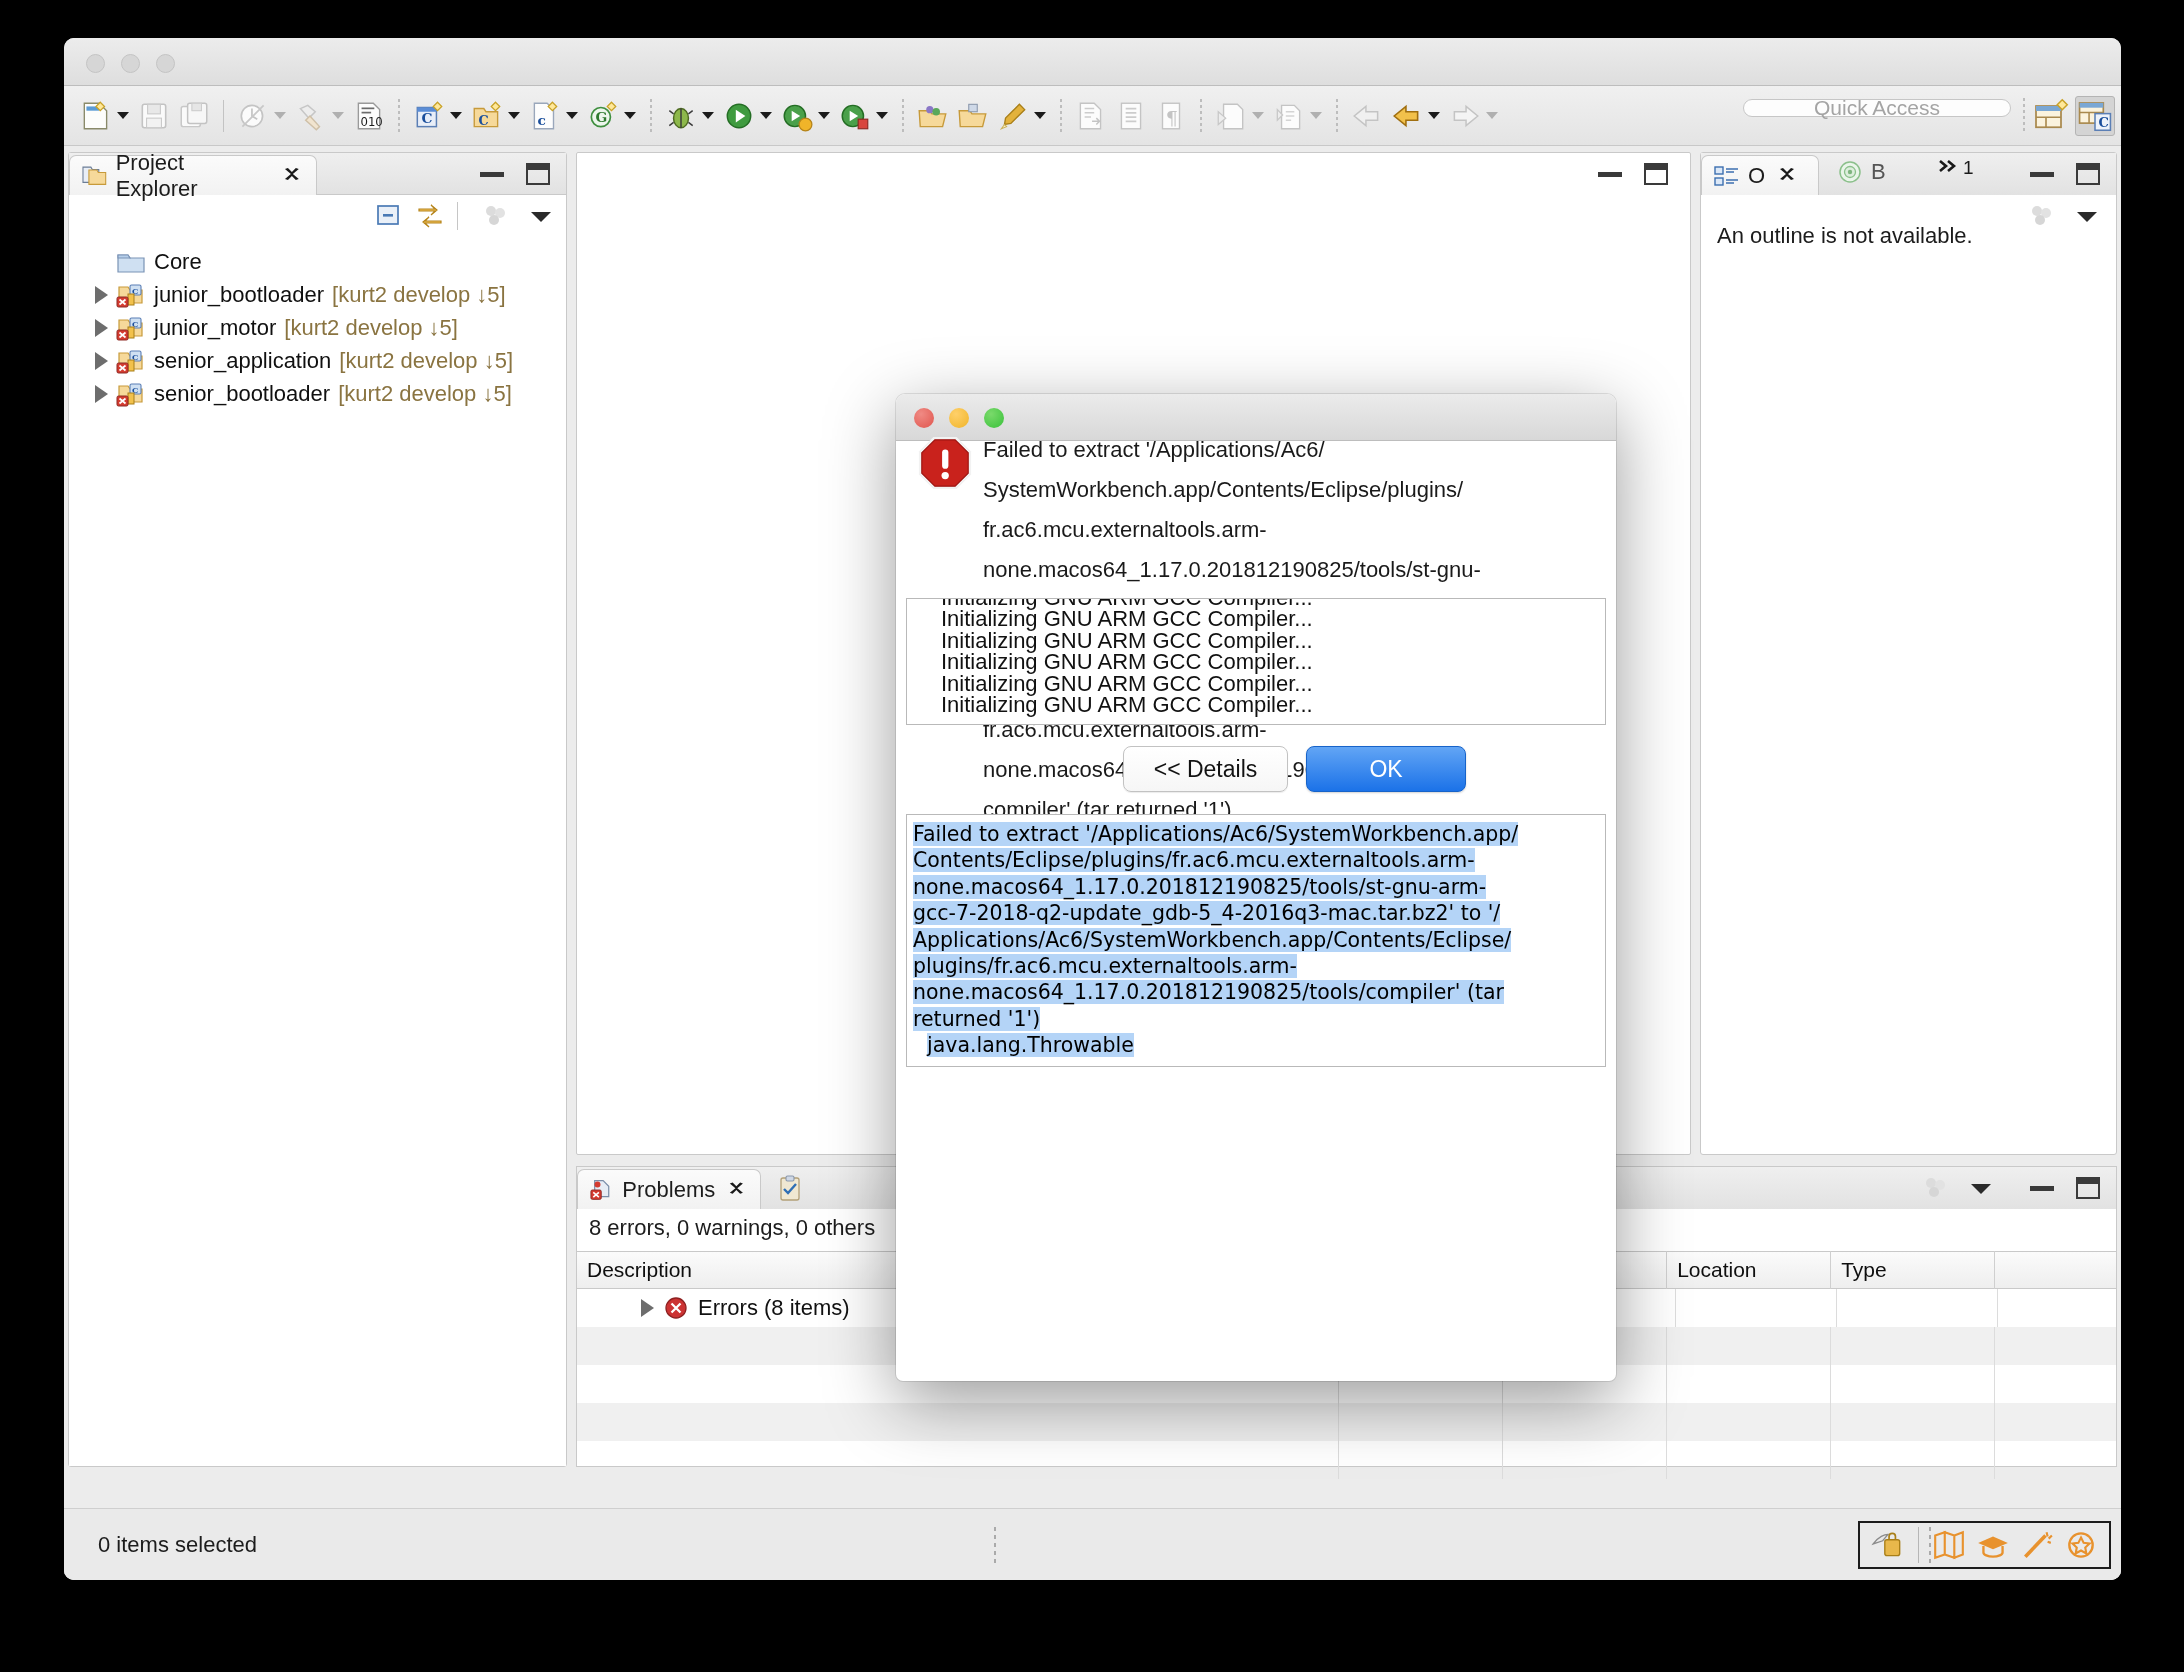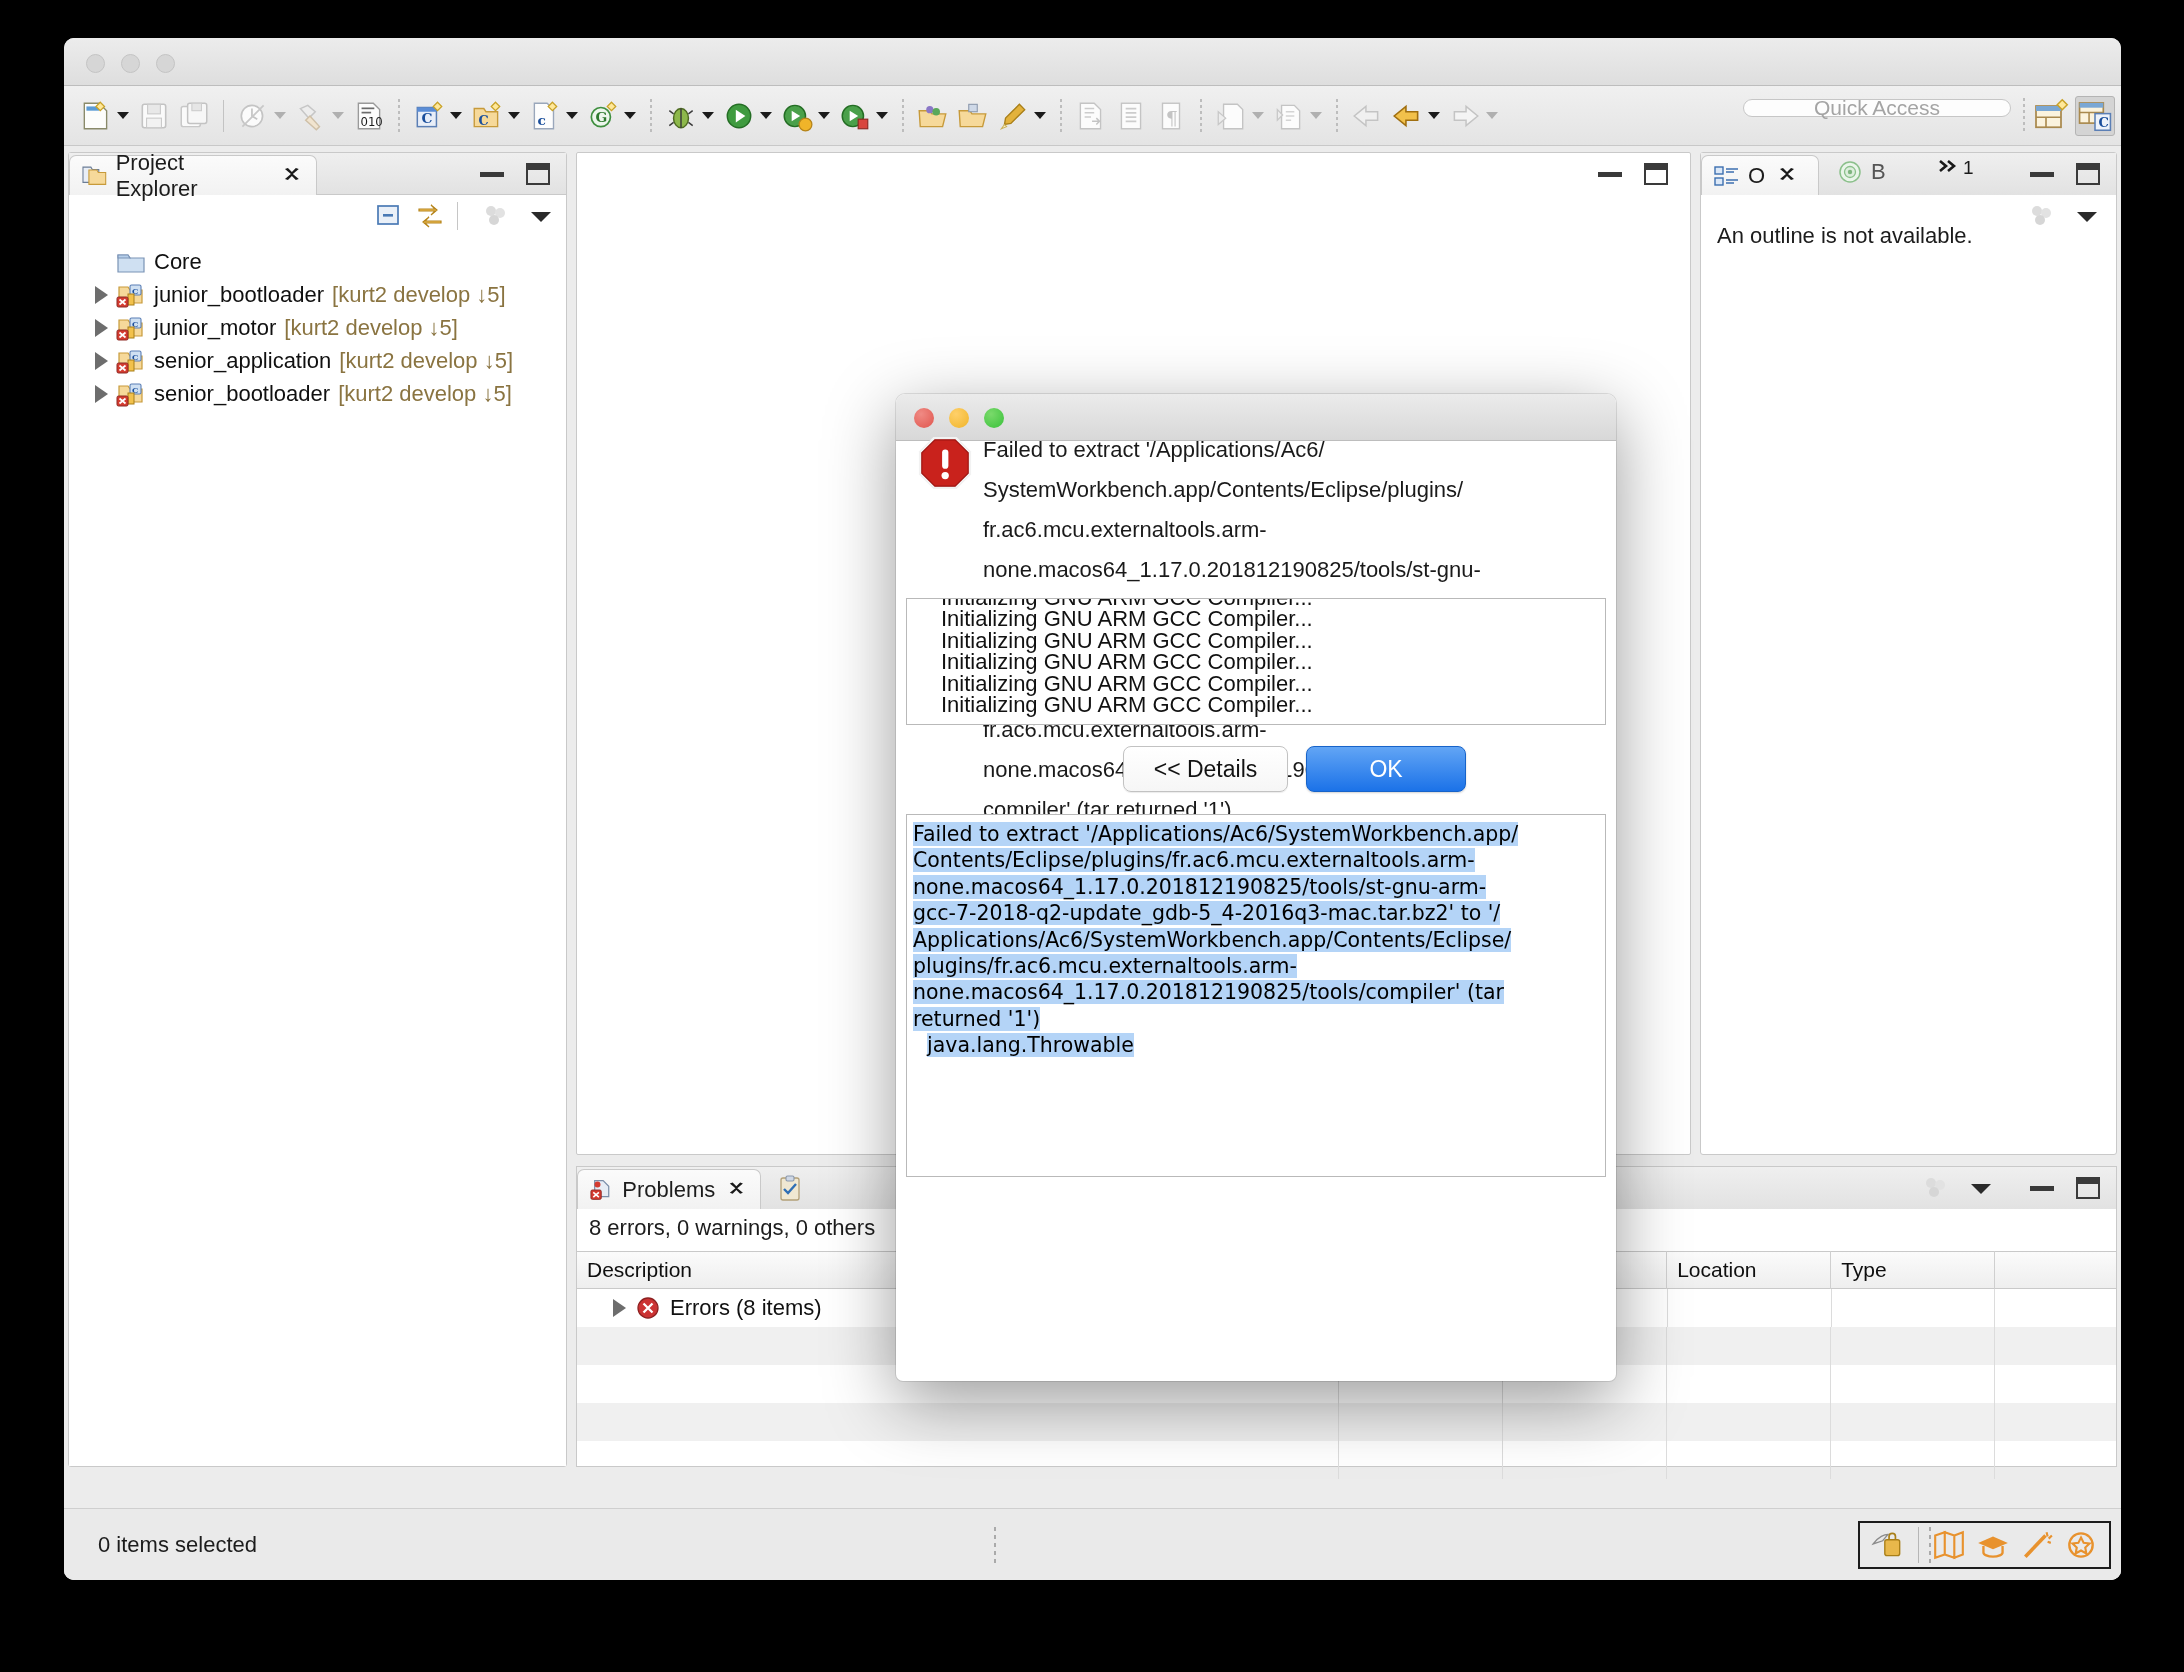--- a/index.html
+++ b/index.html
@@ -227,21 +227,21 @@
     box-shadow: 0 1px 1px rgba(0,0,0,0.08);
   }
   #btn-ok {
     left: 410px; width: 160px;
     background: linear-gradient(180deg,#62a5f5 0%,#1b72e8 100%);
     border: 1px solid #1763c9; color: #fff;
     box-shadow: 0 1px 2px rgba(0,0,0,0.18);
   }
   #dlg-details {
     position: absolute; left: 10px; top: 420px;
-    width: 700px; height: 363px;
+    width: 700px; height: 253px;
     border: 1px solid #b9b9b9; background: #fff;
     overflow: hidden;
     font-family: "DejaVu Sans", sans-serif;
     font-size: 20.5px; line-height: 26.4px;
     padding: 6px 8px 0 6px;
   }
   #dlg-details .sel { background: #b4d4f7; }
   #dlg-details .ln { white-space: pre; }
   #dlg-details .indent { padding-left: 14px; }
 </style>
@@ -710,21 +710,21 @@
         </div>
         <div class="col" style="width:185px;">
           <span>Location</span>
         </div>
         <div class="col" style="width:185px;">
           <span>Type</span>
         </div>
         <div class="col" style="width:137px;"></div>
       </div>
 
-      <div class="prob-row" style="top:122px;">
+      <div class="prob-row" style="top:122px;padding-left:28px;">
         <div class="prob-cell" style="width:864px;padding-left:36px;">
           <div class="twisty"></div>
           <svg width="28" height="26" style="margin-right:8px;" viewBox="0 0 26 26">
             <circle cx="13" cy="13" r="10" fill="#cc3333" stroke="#8d2020" stroke-width="1.3"></circle>
             <path d="M8.5 8.5l9 9M17.5 8.5l-9 9" stroke="#fff" stroke-width="2.3"></path>
           </svg>
           <span style="font-size:22px;color:#111;">Errors (8 items)</span>
         </div>
         <div class="prob-cell" style="width:185px;"></div>
         <div class="prob-cell" style="width:185px;"></div>

